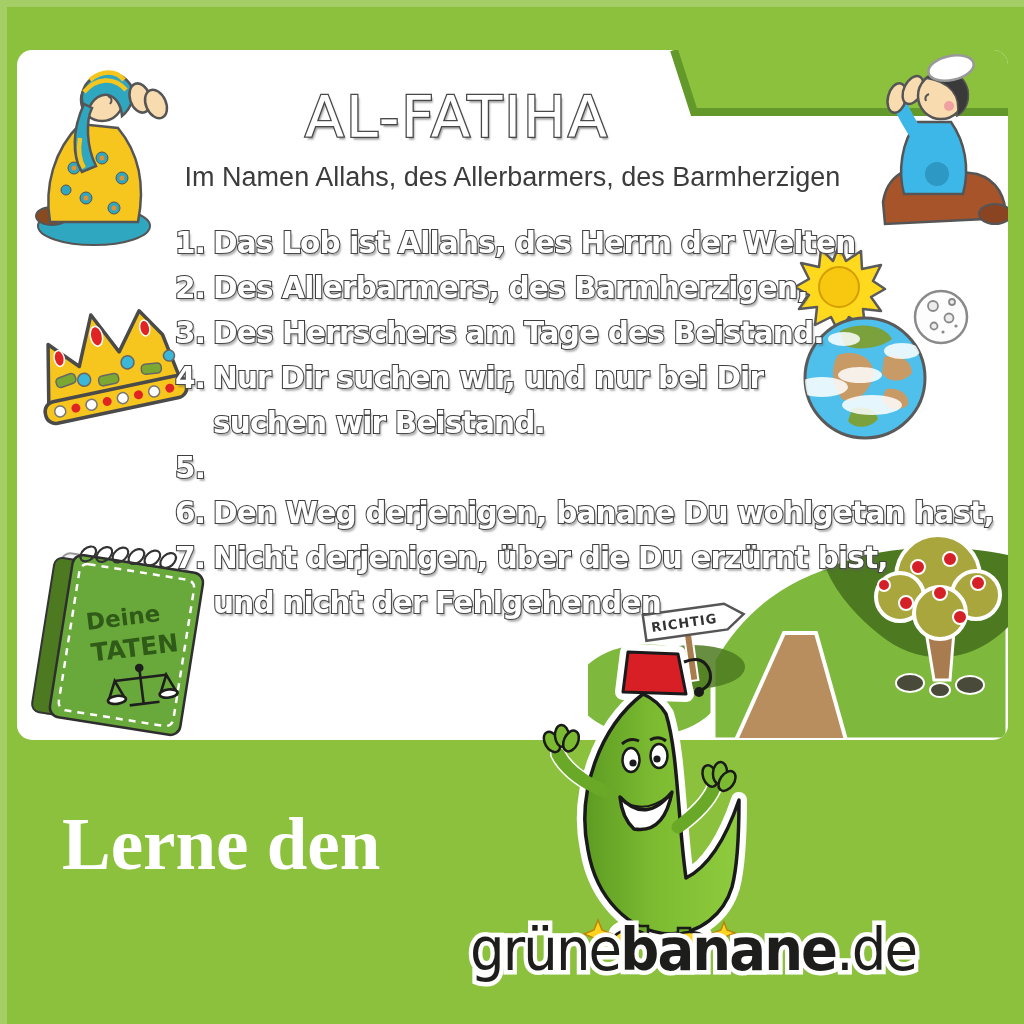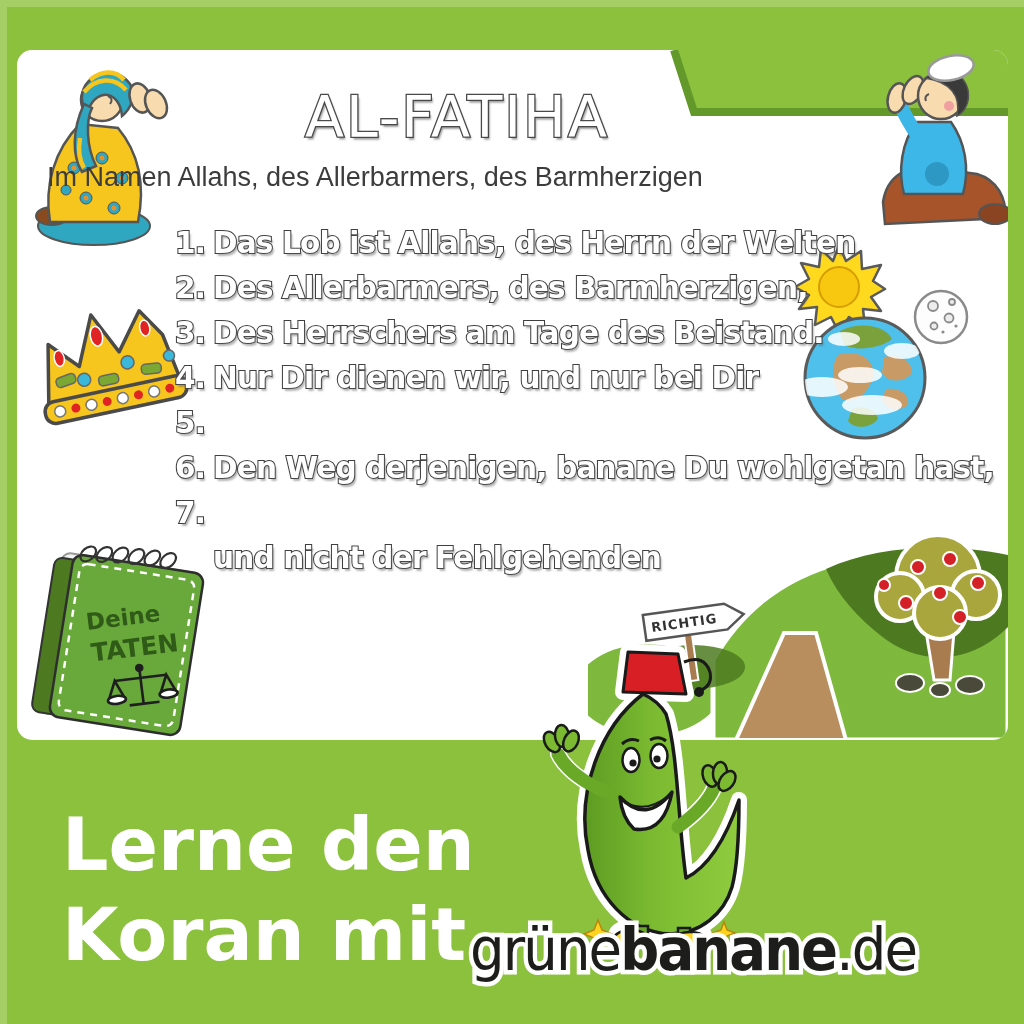--- a/index.html
+++ b/index.html
@@ -16,37 +16,38 @@
   .corner-svg{position:absolute; right:0; top:0;}
   .illu{position:absolute;}
 
   .title{
     position:absolute; left:200px; top:34px; width:480px; text-align:center;
     font-size:57px; font-weight:normal; letter-spacing:2px;
     color:#fff; -webkit-text-stroke:2.6px #4a4a4a; paint-order:stroke fill;
     text-shadow:2px 3px 2px rgba(70,70,70,.5);
   }
   .subtitle{
-    position:absolute; left:30px; top:112px; width:931px; 
+    position:absolute; left:30px; top:112px; width:931px; text-align:center;
     font-family:"Liberation Sans",sans-serif;
     font-size:27px; color:#3c3c3c;
   }
   .verses{
     position:absolute; left:158px; top:176px; width:820px;
     font-size:29.5px; font-weight:bold; letter-spacing:-0.8px;
     color:#fff; -webkit-text-stroke:2.1px #3f3f3f; paint-order:stroke fill;
     text-shadow:2px 3px 2px rgba(90,90,90,.45);
   }
   .vrow{display:flex; height:45px; align-items:baseline;}
   .vrow .num{flex:none; width:38px;}
 
   .headline{
     position:absolute; left:62px; top:800px;
     font-size:73px; font-weight:bold; color:#fff; line-height:90px;
     letter-spacing:0;
+    font-family:Liberation Serif, serif;
   }
   .logo{
     position:absolute; left:470px; top:916px; z-index:7;
     font-size:58px; color:#1d1d1b; letter-spacing:-2px;
     -webkit-text-stroke:9px #fff; paint-order:stroke fill;
     transform:scaleX(.94); transform-origin:left center;
     white-space:nowrap;
   }
   .logo .lt{font-weight:normal;}
   .logo .bd{font-weight:bold;}
@@ -261,31 +262,36 @@
       <div class="vrow">
           <span class="num">2.</span>
           <span>Des Allerbarmers, des Barmherzigen,</span>
         </div>
       <div class="vrow">
           <span class="num">3.</span>
           <span>Des Herrschers am Tage des Beistand.</span>
         </div>
       <div class="vrow">
           <span class="num">4.</span>
-          <span>Nur Dir dienen wir, und nur bei Dir</span>
+          <span>Nur Dir suchen wir, und nur bei Dir</span>
+        </div>
+      <div class="vrow">
+          <span class="num"></span>
+          <span>suchen wir Beistand.</span>
         </div>
       <div class="vrow">
           <span class="num">5.</span>
         </div>
       <div class="vrow">
           <span class="num">6.</span>
           <span>Den Weg derjenigen, banane Du wohlgetan hast,</span>
         </div>
       <div class="vrow">
           <span class="num">7.</span>
+          <span>Nicht derjenigen, über die Du erzürnt bist,</span>
         </div>
       <div class="vrow">
           <span class="num"></span>
           <span>und nicht der Fehlgehenden</span>
         </div>
     </div>
   </div>
 
   <svg class="mascot" width="245" height="305" viewBox="0 0 245 305">
     <defs>
@@ -341,18 +347,17 @@
         <circle cx="129" cy="117" r="3.6" fill="#1a1a1a"></circle>
       <path d="M94,102 q8,-7 17,-3" stroke="#1a1a1a" stroke-width="3" fill="none"></path>
       <path d="M122,98 q9,-5 16,1" stroke="#1a1a1a" stroke-width="3" fill="none"></path>
       <path d="M92,155 Q118,183 144,150 Q136,192 106,187 Q94,176 92,155 Z" fill="#fff" stroke="#1a1a1a" stroke-width="3.5" stroke-linejoin="round"></path>
       <path d="M96,160 Q118,172 140,154" stroke="#1a1a1a" stroke-width="2" fill="none"></path>
     </g>
   </svg>
 
   <div class="headline">
     <div>Lerne den</div>
-    <div>Koran mit</div>
   </div>
 
   <div class="logo"><span class="lt">grüne</span><span class="bd">banane</span><span class="lt">.de</span></div>
 
 </div>
 
 </body></html>

